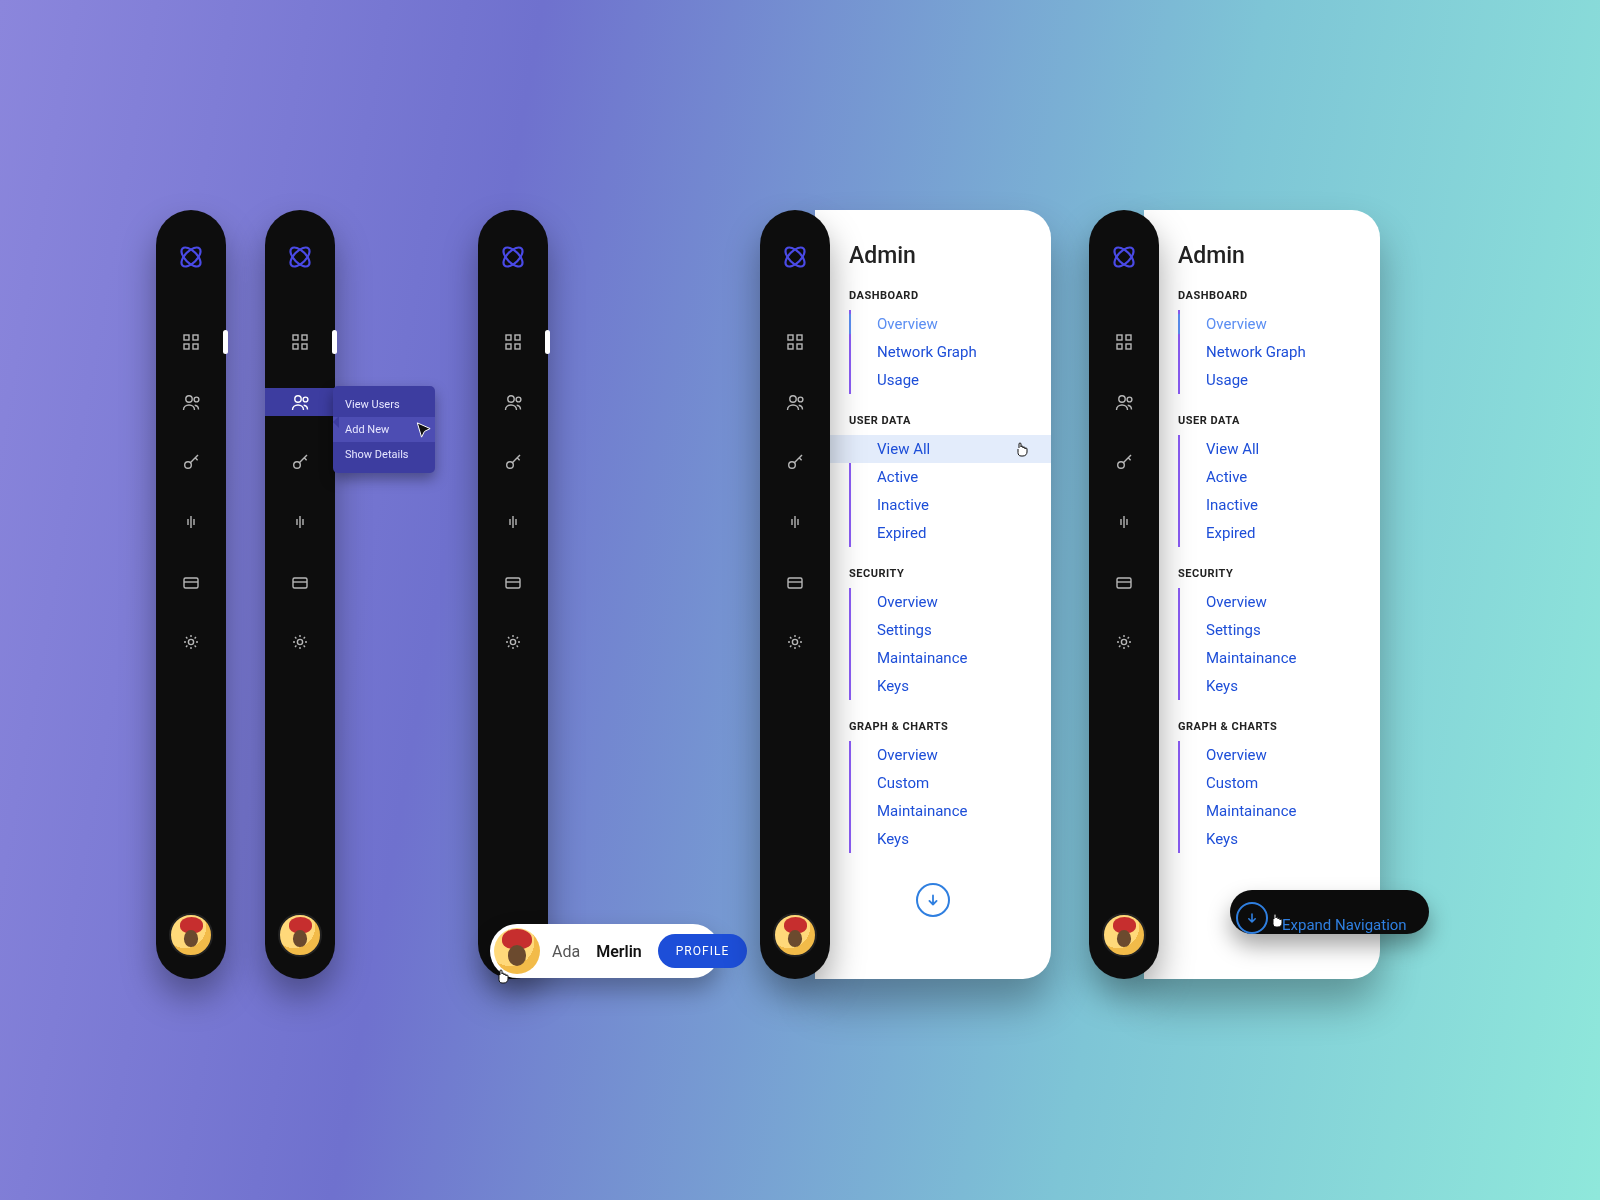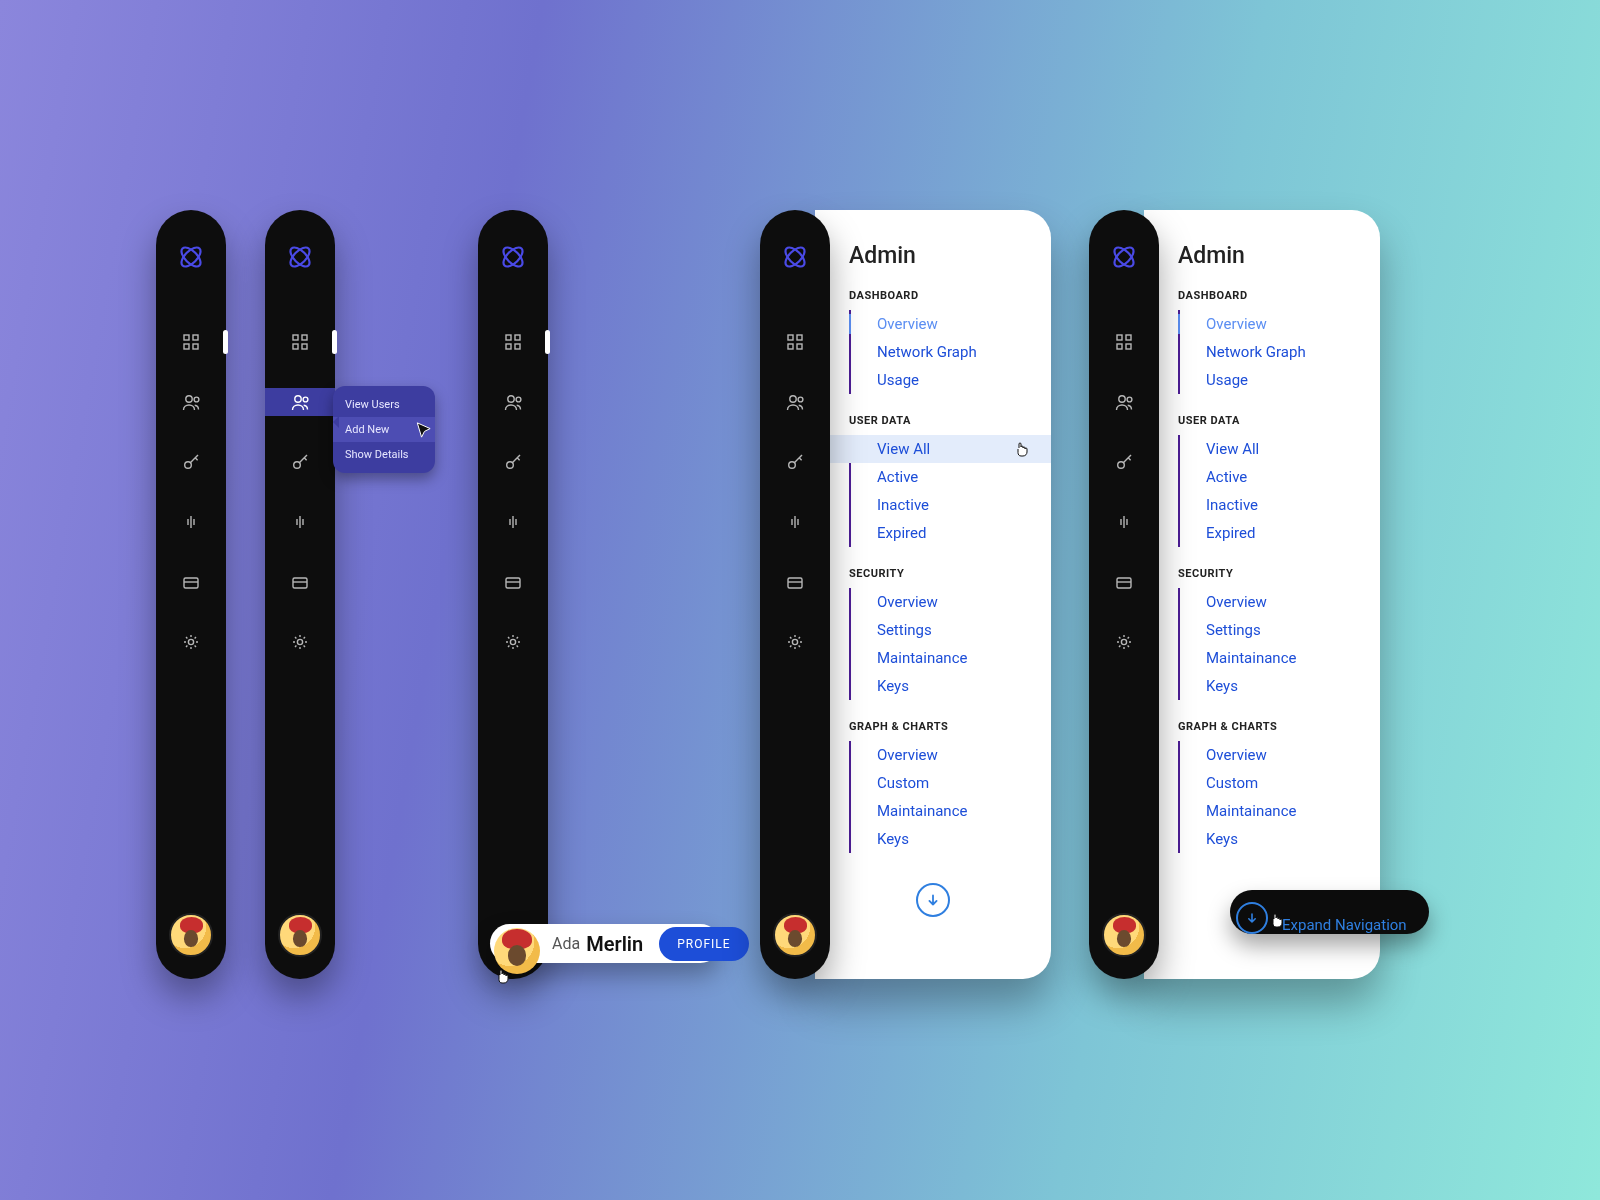--- a/index.html
+++ b/index.html
@@ -55,38 +55,38 @@
 
   
   .logo svg { width:30px; height:30px; }
 
   
   .flyout {
     position:absolute;
     left:68px;
     top:-2px;
     background:#3d3da0;
-    border-radius:12px;
+    border-radius:5px;
     padding:6px 0;
     box-shadow:0 6px 14px rgba(0,0,0,.35);
     width:102px;
   }
   .flyout::before{
     content:""; position:absolute; left:-6px; top:30px;
     border:6px solid transparent; border-right-color:#3d3da0;
   }
   .flyout-item { color:#e6e6ff; font-size:11px; padding:6px 12px; white-space:nowrap; }
   .flyout-item.hot { background:#4d4db3; }
   .cursor-icon { position:absolute; width:14px; height:14px; }
   .cursor-icon svg{ width:14px; height:14px; }
 
   
   .profile-chip{
     position:absolute;
-    height:39px;
+    height:54px;
     background:#fff;
     border-radius:28px;
     display:flex;
     align-items:center;
     padding:0 6px 0 54px;
     box-shadow:0 12px 24px rgba(0,0,0,.3);
   }
   .profile-chip .chip-avatar{
     position:absolute; left:4px; top:4px; width:46px; height:46px; border-radius:50%;
     background: radial-gradient(circle at 35% 30%, #ffd97a 0 55%, #f2bb49 55%);
@@ -94,42 +94,42 @@
   }
   .profile-chip .chip-avatar::before{
     content:""; position:absolute; left:18%; top:2%; width:64%; height:44%;
     background:#c62e2e; border-radius:50% 50% 40% 40%;
   }
   .profile-chip .chip-avatar::after{
     content:""; position:absolute; left:30%; top:38%; width:40%; height:44%;
     background:#6b4a2e; border-radius:50%;
   }
   .profile-chip .name-first{ margin-left:8px; color:#555; font-size:16px; }
-  .profile-chip .name-last{ margin-left:6px; color:#111; font-size:20px; font-weight:600; }
+  .profile-chip .name-last{ margin-left:16px; color:#111; font-size:16px; font-weight:600; }
   .profile-chip .profile-btn{
     margin-left:16px;
     background:#1d4ed8; color:#fff; font-size:12px; letter-spacing:1px;
     padding:10px 18px; border-radius:22px;
   }
   .hand-cursor{ position:absolute; width:18px; height:18px; }
 
   
   .panel{
     position:absolute;
     background:#fff;
     border-top-right-radius:28px;
     border-bottom-right-radius:28px;
     box-shadow:0 24px 40px rgba(0,0,0,.3);
     padding:32px 0 16px 0;
     font-size:15px;
     color:#4a4a4a;
   }
   .panel h1{ font-size:23px; font-weight:500; color:#222; margin:0 0 20px 34px; }
   .section-label{ font-size:11px; font-weight:700; letter-spacing:.5px; color:#222; margin:20px 0 8px 34px; }
-  .panel ul{ list-style:none; padding:0; margin:0 0 0 34px; border-left:2px solid #4c1d95;}
+  .panel ul{ list-style:none; padding:0; margin:0 0 0 34px; border-left:2px solid #8b5cf6;}
   .panel li{ padding:5px 0 5px 26px; color:#1d4ed8; font-size:15px; position:relative; }
   .panel li.accent{ color:#5b8ef2; }
   .panel li.accent::before{
     content:""; position:absolute; left:-2px; top:4px; bottom:4px; width:2px; background:#5b8ef2;
   }
   .panel li.hover{ background:#e3ecfb; margin-left:-34px; padding-left:60px; width:calc(100% + 34px);}
   .panel .expand-circle{
     width:34px; height:34px; border:2px solid #2f7fe0; border-radius:50%;
     display:flex; align-items:center; justify-content:center;
     margin:30px auto 0;

